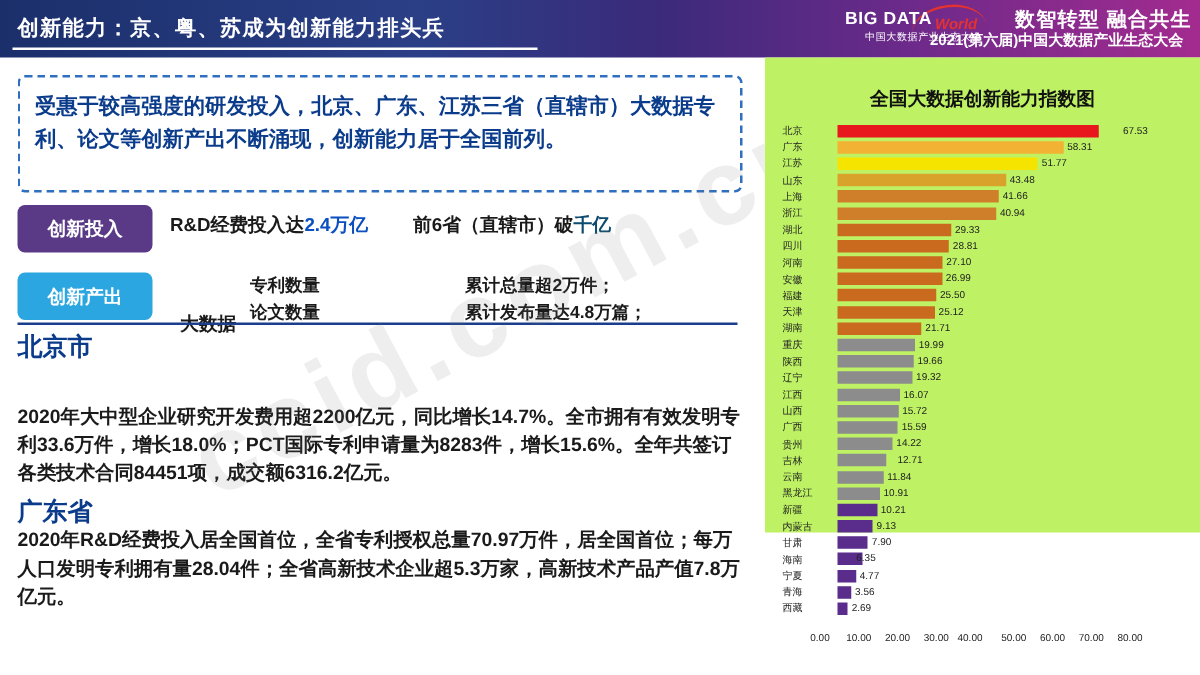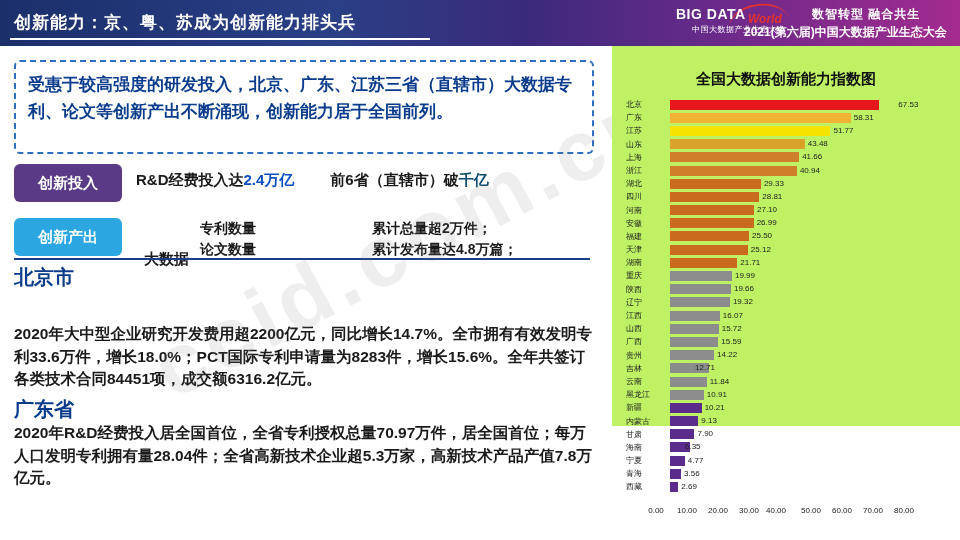--- a/index.html
+++ b/index.html
@@ -8,21 +8,21 @@
   
   .header{position:absolute;left:0;top:0;width:960px;height:46px;
     background:linear-gradient(90deg,#1b2f6b 0%,#2a3f86 35%,#3b2a7a 55%,#6b2a8a 75%,#a32b8f 100%);}
   .header-title{position:absolute;left:14px;top:11px;color:#ffffff;font-size:17px;font-weight:bold;letter-spacing:1px;}
   .header-rule{position:absolute;left:10px;top:38px;width:420px;height:2px;background:#ffffff;}
   .logo-box{position:absolute;left:676px;top:4px;width:120px;height:38px;}
   .logo-bd{position:absolute;left:0;top:2px;color:#fff;font-size:14px;font-weight:bold;letter-spacing:.5px;}
   .logo-world{position:absolute;left:72px;top:8px;color:#e3322f;font-size:12px;font-style:italic;font-weight:bold;}
   .logo-sub{position:absolute;left:0;top:20px;color:#ffffff;font-size:8px;letter-spacing:.5px;margin-left:16px;}
   .logo-swoosh{position:absolute;left:52px;top:0px;width:60px;height:18px;border-top:2px solid #e3322f;border-radius:50%/100% 100% 0 0;transform:rotate(-8deg);}
-  .meet1{position:absolute;left:812px;top:6px;color:#ffffff;font-size:12px;font-weight:bold;letter-spacing:1px;}
+  .meet1{position:absolute;left:812px;top:6px;color:#ffffff;font-size:16px;font-weight:bold;letter-spacing:1px;}
   .meet2{position:absolute;left:744px;top:24px;color:#ffffff;font-size:12px;font-weight:bold;}
 
   
   .left{position:absolute;left:0;top:46px;width:612px;height:494px;}
   .callout{position:absolute;left:14px;top:14px;width:576px;height:90px;border:2px dashed #2f6fc0;border-radius:6px;background:#ffffff;}
   .callout p{margin:0;padding:9px 12px 0 12px;color:#0b3c8c;font-size:17px;font-weight:bold;line-height:27px;}
 
   .pill{position:absolute;width:108px;height:38px;border-radius:6px;color:#ffffff;font-size:15px;font-weight:bold;
         display:flex;align-items:center;justify-content:center;}
   .pill.p1{left:14px;top:118px;background:#5a3a86;}
@@ -253,21 +253,21 @@
         <div class="blabel">贵州</div>
         <div class="btrack">
           <div class="bar" style="width: 44.082px; background: rgb(140, 140, 140);"></div>
           <div class="bval" style="left: 44.082px;">14.22</div>
         </div>
       </div>
       <div class="brow">
         <div class="blabel">吉林</div>
         <div class="btrack">
           <div class="bar" style="width: 39.401px; background: rgb(140, 140, 140);"></div>
-          <div class="bval" style="left: 22px;">12.71</div>
+          <div class="bval" style="left: 45px;">12.71</div>
         </div>
       </div>
       <div class="brow">
         <div class="blabel">云南</div>
         <div class="btrack">
           <div class="bar" style="width: 36.704px; background: rgb(140, 140, 140);"></div>
           <div class="bval" style="left: 36.704px;">11.84</div>
         </div>
       </div>
       <div class="brow">

